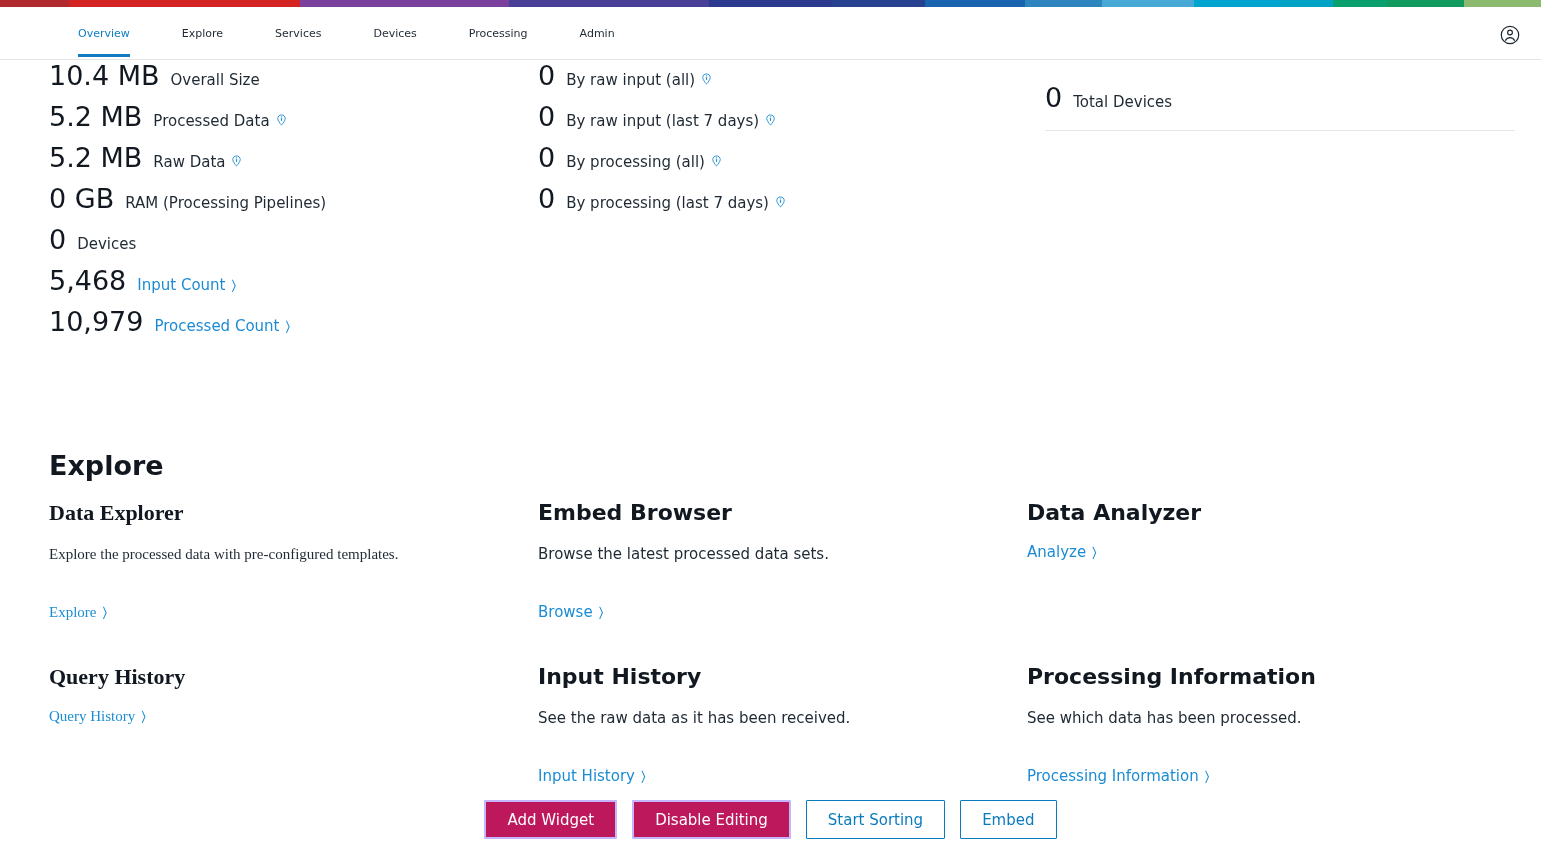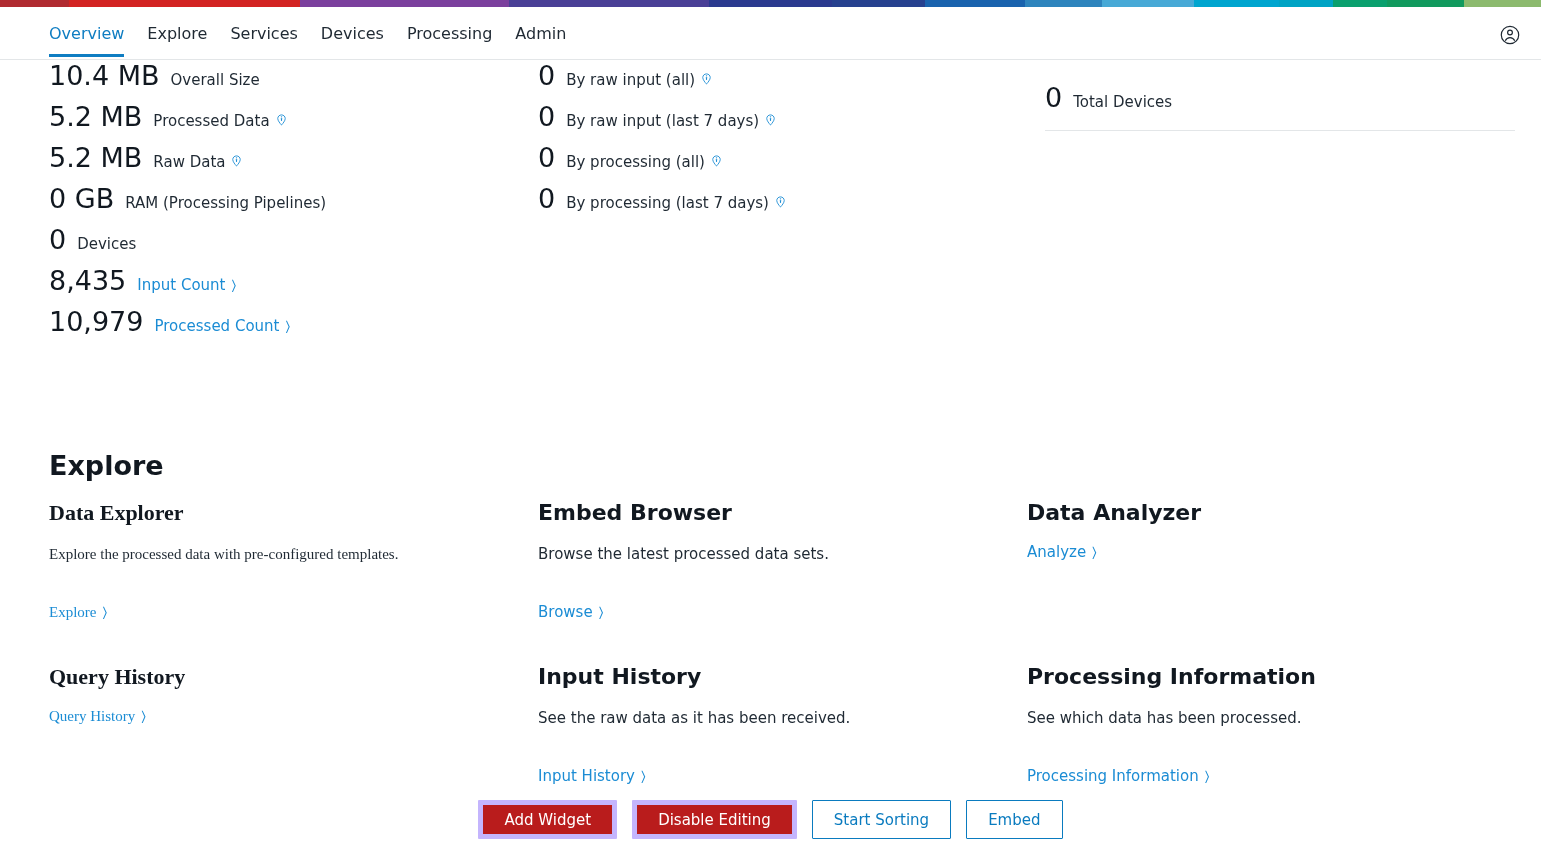--- a/index.html
+++ b/index.html
@@ -29,27 +29,28 @@
     z-index: 30;
   }
   .nav-items {
     position: absolute;
     left: 49px; top: 16px;
     display: flex;
     align-items: flex-start;
     gap: 23px;
   }
   .nav-item {
-    font-size: 16px;
+    font-size: 11px;
     line-height: 22px;
     color: #1f2933;
     cursor: pointer;
     padding-bottom: 12px;
     position: relative;
     white-space: nowrap;
+    margin-left: 29px;
   }
   .nav-item.active { color: #0f7dc2; }
   .nav-item.active::after {
     content: "";
     position: absolute;
     left: 0; right: 0; bottom: 0;
     height: 3px;
     background: #0f7dc2;
   }
   .account-icon {
@@ -190,21 +191,21 @@
     padding: 0 21px;
     font-size: 15px;
     font-family: "DejaVu Sans", "Liberation Sans", sans-serif;
     border-radius: 1px;
     cursor: pointer;
     display: flex;
     align-items: center;
     justify-content: center;
     white-space: nowrap;
   }
-  .btn.primary { background: #b91c1c; color: #ffffff; border: 5px solid #c4b5fd; }
+  .btn.primary { background: #be185d; color: #ffffff; border: 2px solid #c4b5fd; }
   .btn.secondary { background: #ffffff; color: #0a7bbf; border: 1px solid #0a7bbf; }
 </style>
 </head>
 <body>
 
 <div class="brandbar">
     <i style="background: rgb(176, 42, 48); width: 4.5%;"></i>
     <i style="background: rgb(211, 35, 34); width: 15%;"></i>
     <i style="background: rgb(123, 63, 157); width: 13.5%;"></i>
     <i style="background: rgb(74, 63, 150); width: 13%;"></i>
@@ -267,21 +268,21 @@
           </div>
           <div class="stat-row">
             <span class="stat-value">0 GB</span>
             <span class="stat-label"><span>RAM (Processing Pipelines)</span></span>
           </div>
           <div class="stat-row">
             <span class="stat-value">0</span>
             <span class="stat-label"><span>Devices</span></span>
           </div>
           <div class="stat-row">
-            <span class="stat-value">8,435</span>
+            <span class="stat-value">5,468</span>
             <span class="stat-label link"><span>Input Count</span><span class="chev">〉</span></span>
           </div>
           <div class="stat-row">
             <span class="stat-value">10,979</span>
             <span class="stat-label link"><span>Processed Count</span><span class="chev">〉</span></span>
           </div>
         </div>
     </div>
 
     <div class="col-b">

